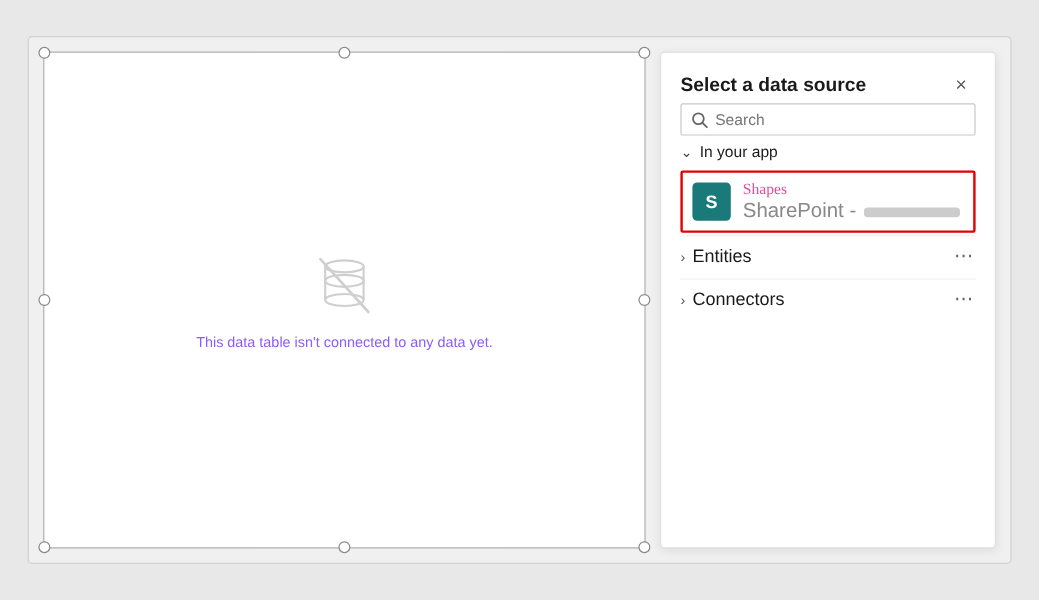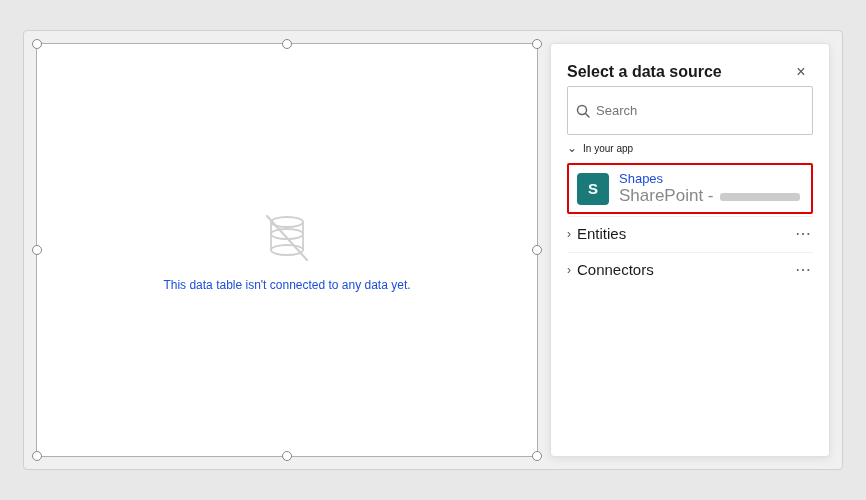--- a/index.html
+++ b/index.html
@@ -66,21 +66,21 @@
     }
 
     .canvas-icon svg {
       width: 60px;
       height: 60px;
       opacity: 0.4;
     }
 
     .canvas-label {
       font-size: 12px;
-      color: #1d4ed8;
+      color: #8b5cf6;
       text-align: center;
     }
 
     
     .side-panel {
       width: 280px;
       background: #ffffff;
       border: 1px solid #e0e0e0;
       border-radius: 4px;
       padding: 16px;
@@ -115,21 +115,21 @@
       border-radius: 2px;
       border: none;
       background: none;
     }
 
     .search-box {
       display: flex;
       align-items: center;
       border: 1px solid #c8c8c8;
       border-radius: 2px;
-      padding: 16px 8px;
+      padding: 5px 8px;
       gap: 6px;
       background: #fff;
     }
 
     .search-icon-svg {
       color: #666;
       flex-shrink: 0;
     }
 
     .search-input {
@@ -156,21 +156,21 @@
       cursor: pointer;
     }
 
     .section-chevron {
       font-size: 12px;
       color: #444;
       transition: transform 0.2s;
     }
 
     .section-label {
-      font-size: 10px;
+      font-size: 13px;
       font-weight: 500;
       color: #1a1a1a;
     }
 
     
     .ds-item {
       display: flex;
       align-items: center;
       gap: 10px;
       padding: 6px 8px;
@@ -194,21 +194,22 @@
     }
 
     .ds-info {
       display: flex;
       flex-direction: column;
     }
 
     .ds-name {
       font-size: 13px;
       font-weight: 500;
-      color: #1d4ed8;
+      color: #ec4899;
+      font-family: Liberation Serif, serif;
     }
 
     .ds-sub {
       font-size: 17px;
       color: #888;
     }
 
     .ds-sub-blurred {
       display: inline-block;
       width: 80px;

